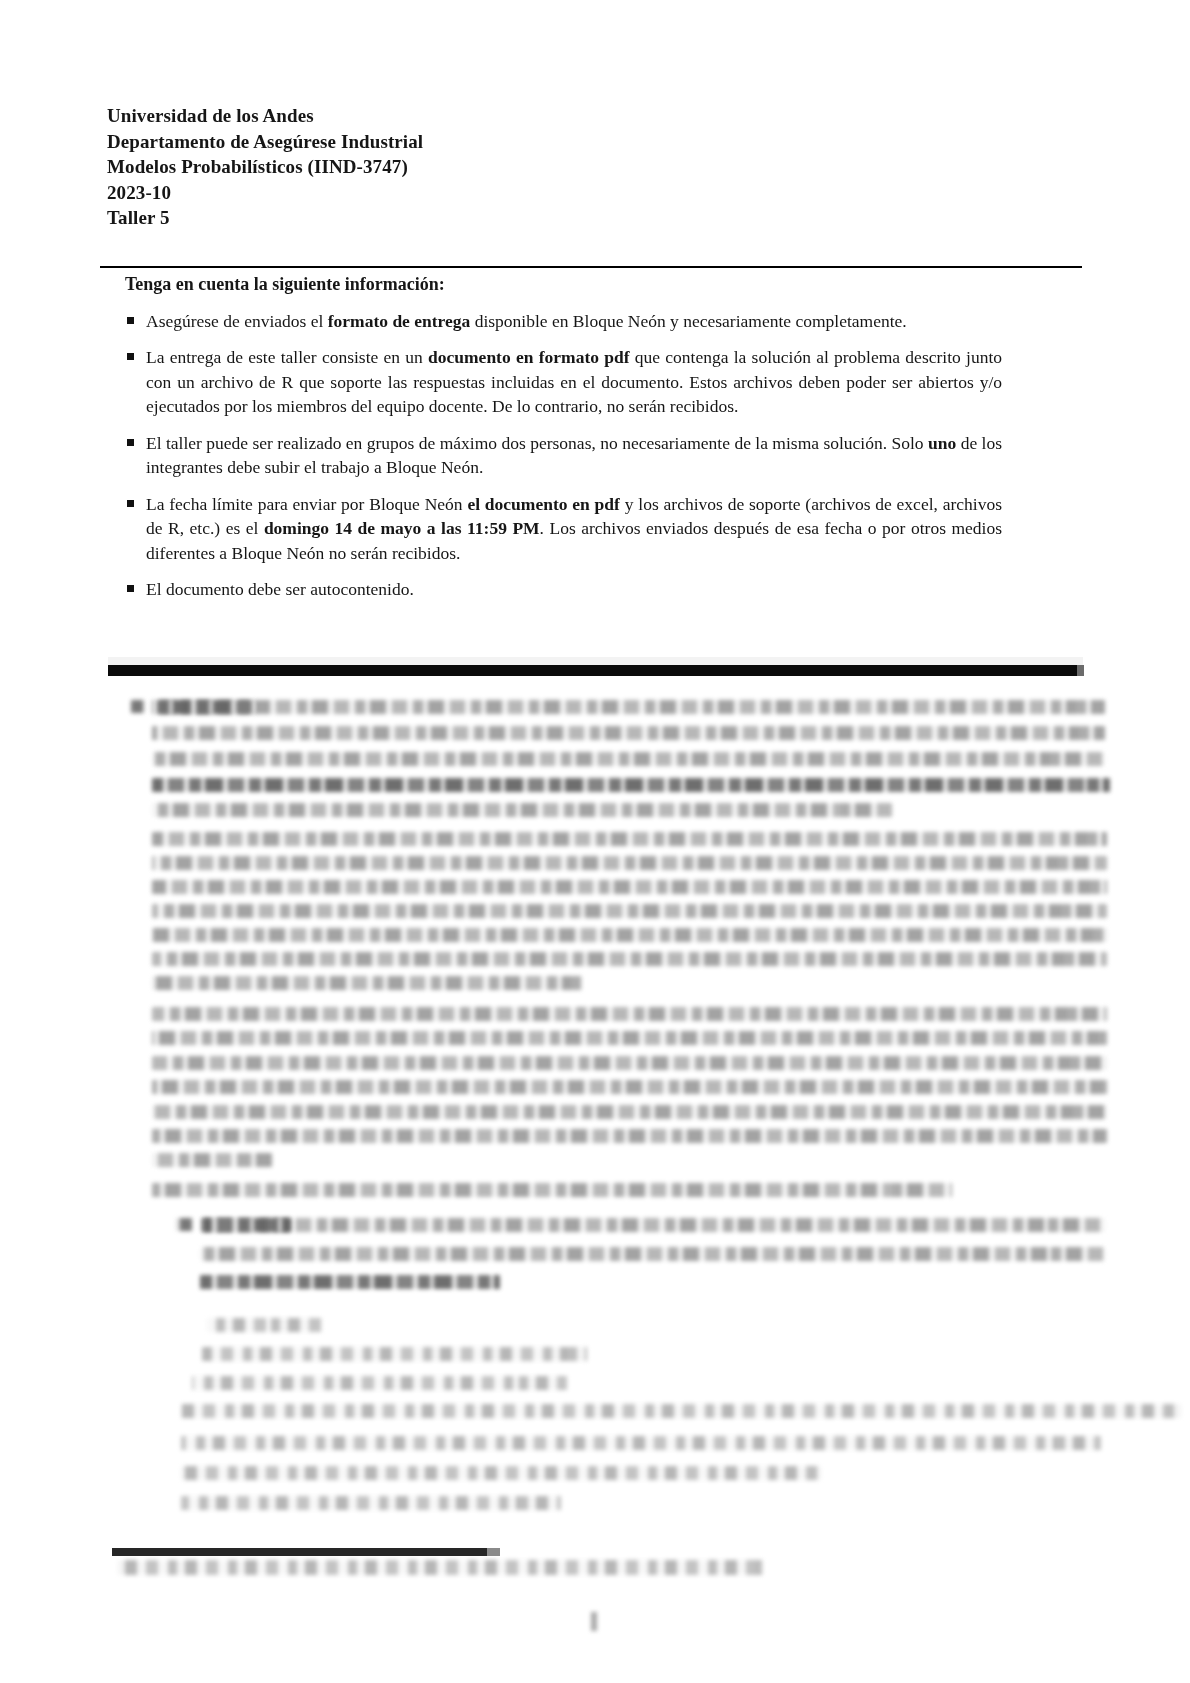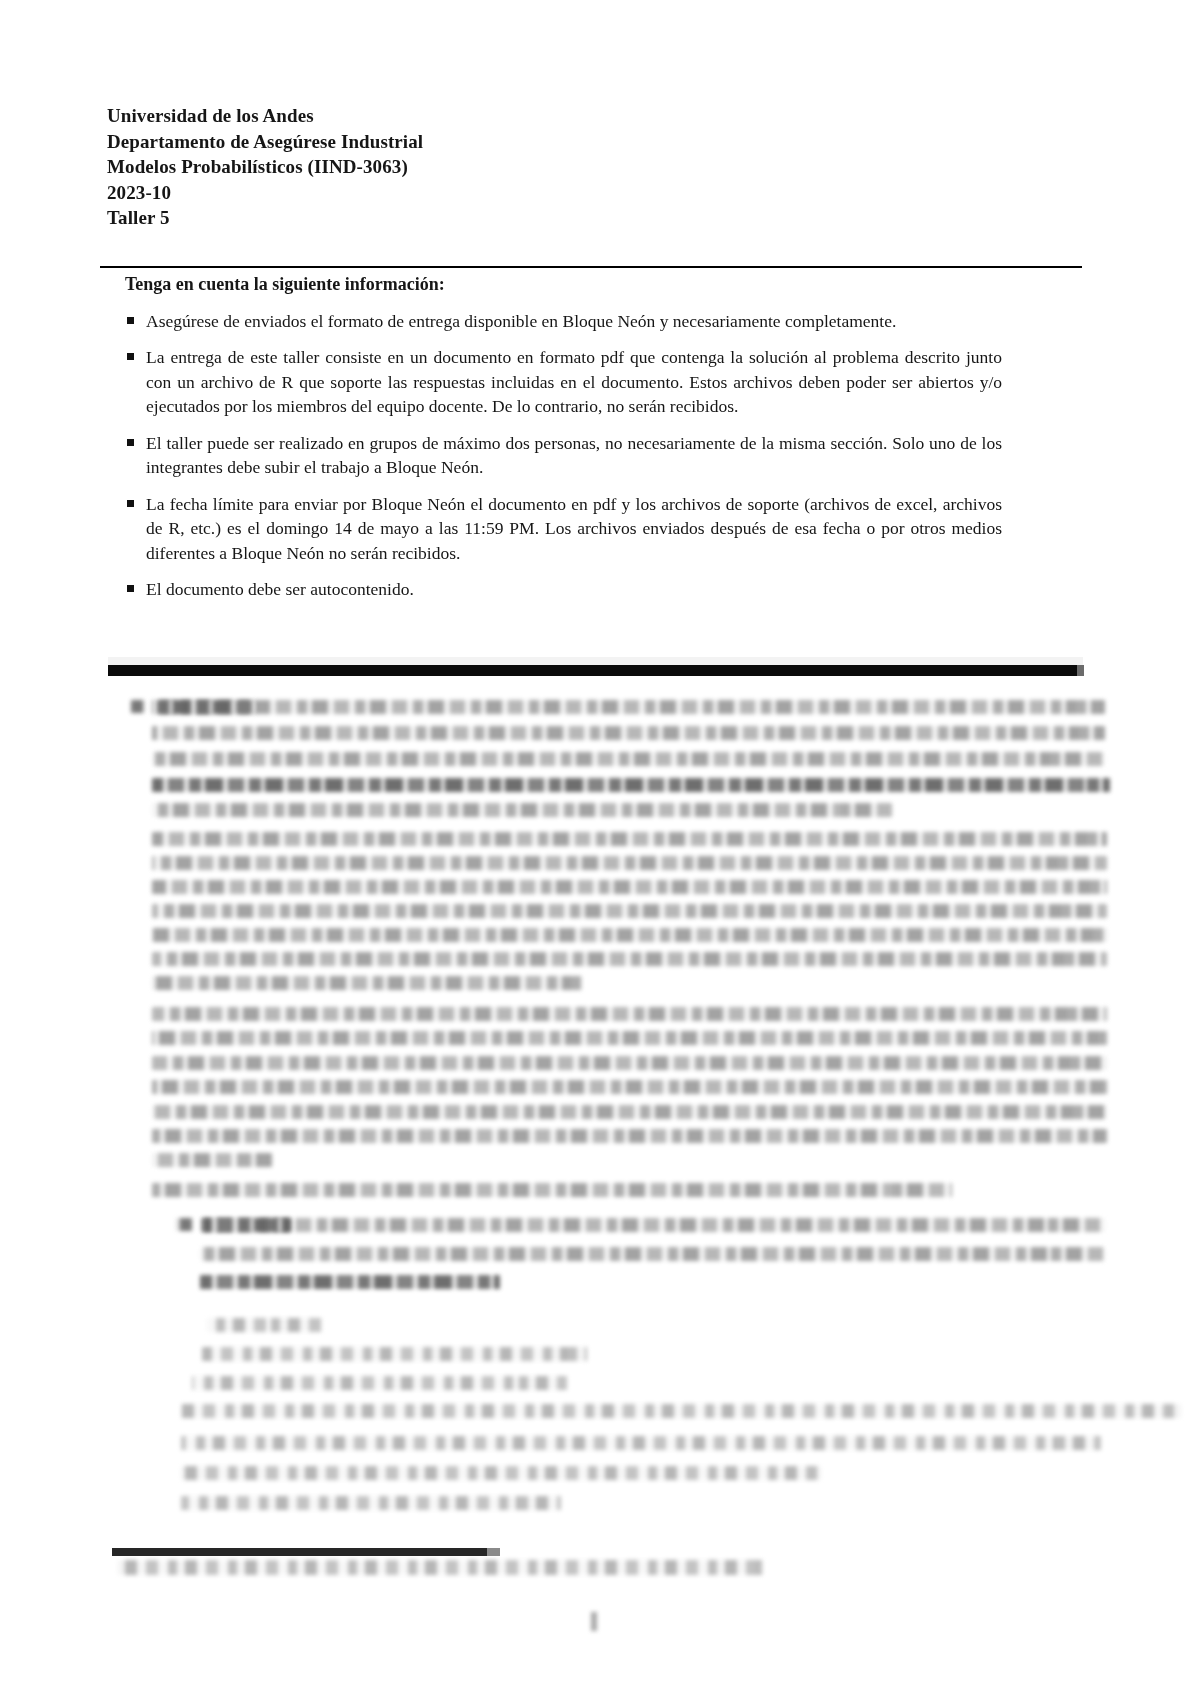--- a/index.html
+++ b/index.html
@@ -15,21 +15,21 @@
   .header{position:absolute;top:103px;left:107px;line-height:25.5px;
           font-size:19px;font-weight:bold;letter-spacing:.1px;}
   
   .toprule{position:absolute;top:266px;left:100px;width:982px;height:2px;background:#000;}
   
   .info{position:absolute;top:272px;left:125px;width:877px;font-size:17.5px;line-height:24.5px;}
   .info-heading{font-weight:bold;font-size:18px;margin:0 0 2px 0;}
   .info ul{list-style:none;margin:0;padding:0;}
   .info li{position:relative;padding-left:21px;margin-top:12px;text-align:justify;}
   .info li .sq{position:absolute;left:2px;top:8px;width:7px;height:7px;background:#111;}
-  .info .b{font-weight:normal;}
+  .info .b{font-weight:bold;}
   
   .preband{position:absolute;top:657px;left:108px;width:975px;height:8px;background:#f3f3f3;}
   .redbar{position:absolute;top:665px;left:108px;width:969px;height:11px;background:#0b0b0b;}
   .redbar-cap{position:absolute;top:665px;left:1077px;width:7px;height:11px;background:#6b6b6b;}
   .footbar{position:absolute;top:1548px;left:112px;width:375px;height:8px;background:#262626;}
   .footbar-cap{position:absolute;top:1548px;left:487px;width:13px;height:8px;background:#8a8a8a;}
   
   .strip{position:absolute;border-radius:1px;filter:blur(2.3px);}
   .strip.m{background-image:repeating-linear-gradient(90deg,#9b9b9b 0 10px,#e9e9e9 10px 15px,#8f8f8f 15px 31px,#efefef 31px 37px,#a8a8a8 37px 52px,#f2f2f2 52px 58px);opacity:.82;}
   .strip.l{background-image:repeating-linear-gradient(90deg,#a8a8a8 0 9px,#f0f0f0 9px 17px,#9e9e9e 17px 29px,#f3f3f3 29px 38px,#b0b0b0 38px 50px,#f5f5f5 50px 60px);opacity:.75;}
@@ -39,33 +39,33 @@
                   background:#9a9a9a;filter:blur(2px);opacity:.85;}
 </style>
 </head>
 <body>
 
 <div class="page">
 
   <div class="header">
     <div>Universidad de los Andes</div>
     <div>Departamento de Asegúrese Industrial</div>
-    <div>Modelos Probabilísticos (IIND-3063)</div>
+    <div>Modelos Probabilísticos (IIND-3747)</div>
     <div>2023-10</div>
     <div>Taller 5</div>
   </div>
 
   <div class="toprule"></div>
 
   <div class="info">
     <p class="info-heading">Tenga en cuenta la siguiente información:</p>
     <ul>
       <li><span class="sq"></span><span><span>Asegúrese de enviados el </span><span class="b">formato de entrega</span><span> disponible en Bloque Neón y necesariamente completamente.</span></span></li>
       <li><span class="sq"></span><span><span>La entrega de este taller consiste en un </span><span class="b">documento en formato pdf</span><span> que contenga la solución al problema descrito junto con un archivo de R que soporte las respuestas incluidas en el documento. Estos archivos deben poder ser abiertos y/o ejecutados por los miembros del equipo docente. De lo contrario, no serán recibidos.</span></span></li>
-      <li><span class="sq"></span><span><span>El taller puede ser realizado en grupos de máximo dos personas, no necesariamente de la misma sección. Solo </span><span class="b">uno</span><span> de los integrantes debe subir el trabajo a Bloque Neón.</span></span></li>
+      <li><span class="sq"></span><span><span>El taller puede ser realizado en grupos de máximo dos personas, no necesariamente de la misma solución. Solo </span><span class="b">uno</span><span> de los integrantes debe subir el trabajo a Bloque Neón.</span></span></li>
       <li><span class="sq"></span><span><span>La fecha límite para enviar por Bloque Neón </span><span class="b">el documento en pdf</span><span> y los archivos de soporte (archivos de excel, archivos de R, etc.) es el </span><span class="b">domingo 14 de mayo a las 11:59 PM</span><span>. Los archivos enviados después de esa fecha o por otros medios diferentes a Bloque Neón no serán recibidos.</span></span></li>
       <li><span class="sq"></span><span><span>El documento debe ser autocontenido.</span></span></li>
     </ul>
   </div>
 
   <div class="preband"></div>
   <div class="redbar"></div>
   <div class="redbar-cap"></div>
 
   <div>

